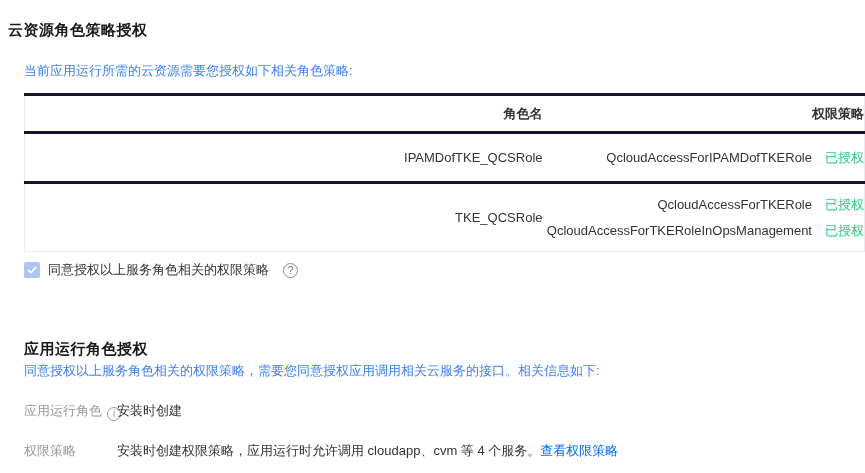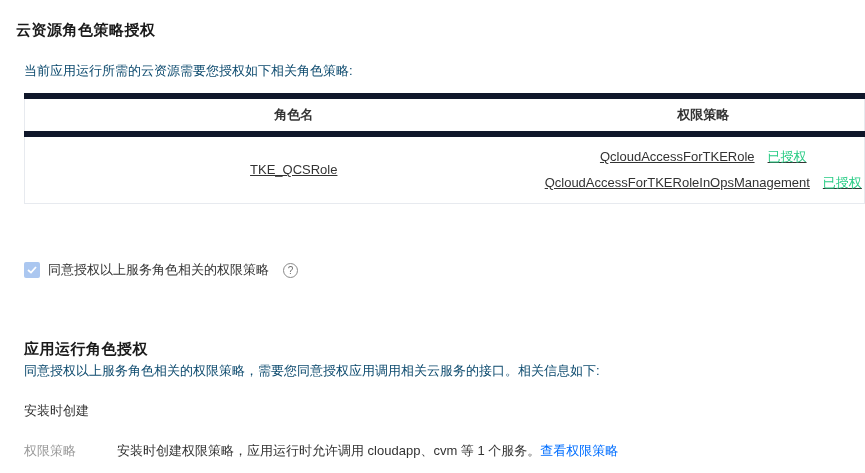--- a/index.html
+++ b/index.html
@@ -12,45 +12,45 @@
     overflow: hidden;
     position: relative;
   }
   .abs { position: absolute; }
   .section-title {
     font-size: 15px;
     font-weight: bold;
     color: #1a1a1a;
     letter-spacing: 0.5px;
   }
-  .desc { color: #0c4a6e; font-size: 13px; }
+  .desc { color: #3b82f6; font-size: 13px; }
 
   
   .auth-table {
     position: absolute;
     left: 24px; top: 93px;
     width: 841px;
     border-collapse: collapse;
     table-layout: fixed;
     background: #ffffff;
     border: 1px solid #e7eaef;
   }
   .auth-table th, .auth-table td {
-    border-top: 6px solid #0f172a;
+    border-top: 3px solid #0f172a;
     border-bottom: 1px solid #e7eaef;
-    text-align: center;
+    text-align: right;
     font-size: 13px;
     font-weight: normal;
     vertical-align: middle;
     padding: 0;
   }
   .auth-table th { font-weight: bold; color: #333333; height: 38px; }
   .col-role { width: 518px; padding-left: 20px !important; }
   .row-1 td { height: 50px; }
-  .row-2 td { height: 69px; text-decoration: underline; }
+  .row-2 td { height: 69px; }
   .policy-line { line-height: 26px; white-space: nowrap; }
   .policy-status { color: #29cc85; margin-left: 13px; }
 
   
   .agree-row {
     left: 24px; top: 261px;
     display: flex; align-items: center;
     height: 18px;
     justify-content: center;
   }
@@ -92,32 +92,40 @@
 
   
   .field-row { left: 24px; display: flex; align-items: flex-start; }
   .field-label { color: #999999; width: 93px; flex: none; white-space: nowrap; }
   .field-value { color: #333333; white-space: nowrap; }
   .link { color: #006eff; text-decoration: none; cursor: pointer; margin-top: 32px; }
 </style>
 </head>
 <body>
 
-<div class="abs section-title" style="left:16px; top:21px;">云资源角色策略授权</div>
+<div class="abs section-title" style="left:8px; top:21px;">云资源角色策略授权</div>
 
 <div class="abs desc" style="left:24px; top:62px;">当前应用运行所需的云资源需要您授权如下相关角色策略:</div>
 
 <table class="auth-table">
   <thead>
     <tr>
       <th class="col-role">角色名</th>
       <th>权限策略</th>
     </tr>
   </thead>
   <tbody>
+    <tr class="row-1">
+      <td class="col-role">IPAMDofTKE_QCSRole</td>
+      <td>
+        <div class="policy-line">
+          <span>QcloudAccessForIPAMDofTKERole</span><span class="policy-status">已授权</span>
+        </div>
+      </td>
+    </tr>
     <tr class="row-2">
       <td class="col-role">TKE_QCSRole</td>
       <td>
         <div class="policy-line">
           <span>QcloudAccessForTKERole</span><span class="policy-status">已授权</span>
         </div>
         <div class="policy-line">
           <span>QcloudAccessForTKERoleInOpsManagement</span><span class="policy-status">已授权</span>
         </div>
       </td>
@@ -133,21 +141,24 @@
   </span>
   <span class="agree-label">同意授权以上服务角色相关的权限策略</span>
   <span class="help-icon">?</span>
 </div>
 
 <div class="abs section-title" style="left:24px; top:340px;">应用运行角色授权</div>
 
 <div class="abs desc" style="left:24px; top:362px;">同意授权以上服务角色相关的权限策略，需要您同意授权应用调用相关云服务的接口。相关信息如下:</div>
 
 <div class="abs field-row" style="top:402px;">
+  <span class="field-label">
+    <span>应用运行角色</span><span class="info-icon">i</span>
+  </span>
   <span class="field-value">安装时创建</span>
 </div>
 
 <div class="abs field-row" style="top:442px;">
   <span class="field-label">权限策略</span>
   <span class="field-value">
-    <span>安装时创建权限策略，应用运行时允许调用 cloudapp、cvm 等 1 个服务。</span><a class="link">查看权限策略</a>
+    <span>安装时创建权限策略，应用运行时允许调用 cloudapp、cvm 等 4 个服务。</span><a class="link">查看权限策略</a>
   </span>
 </div>
 
 </body></html>

